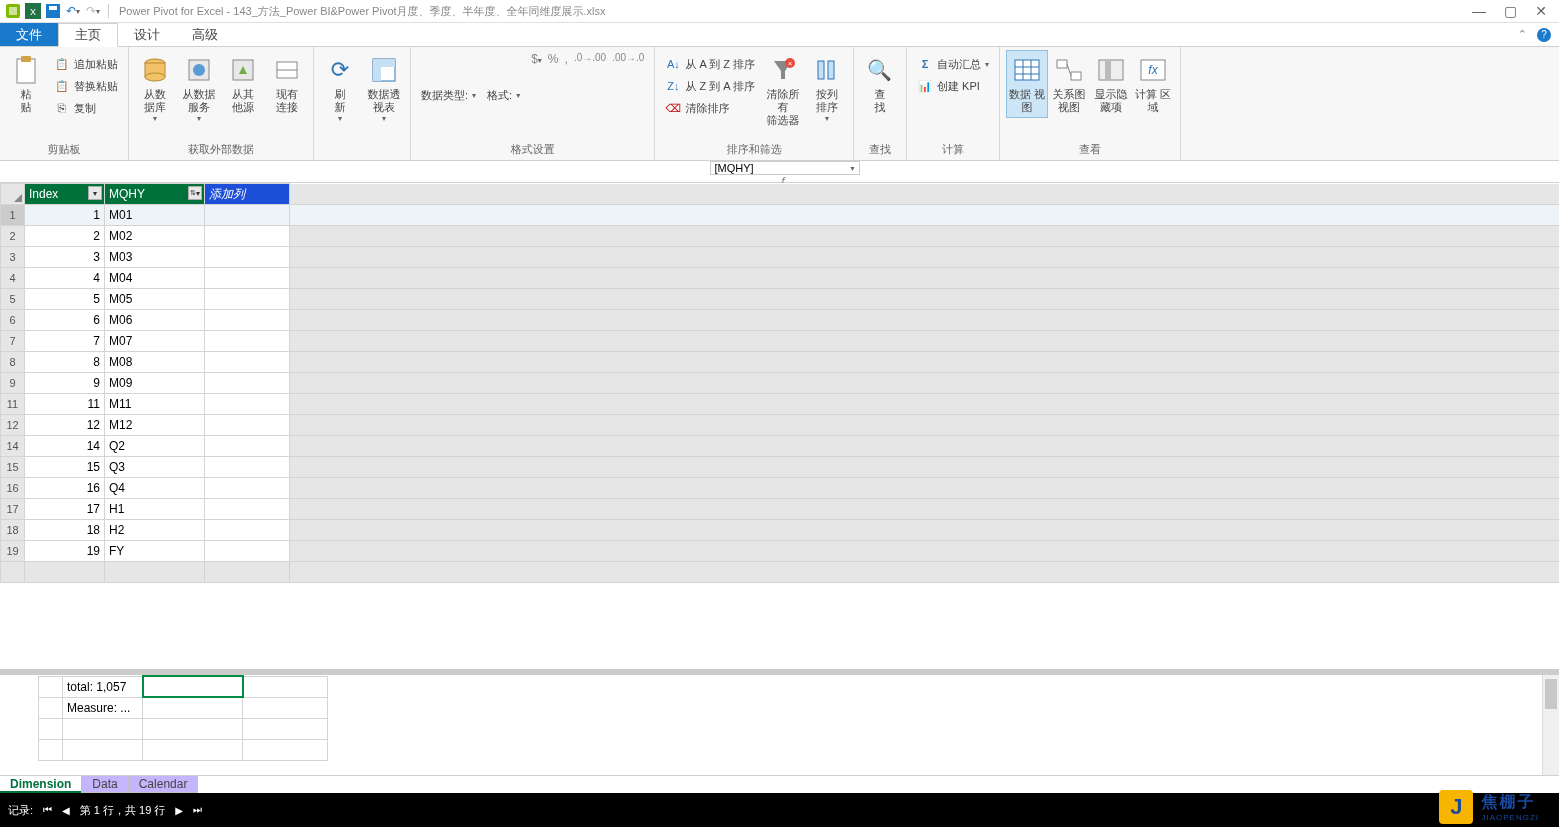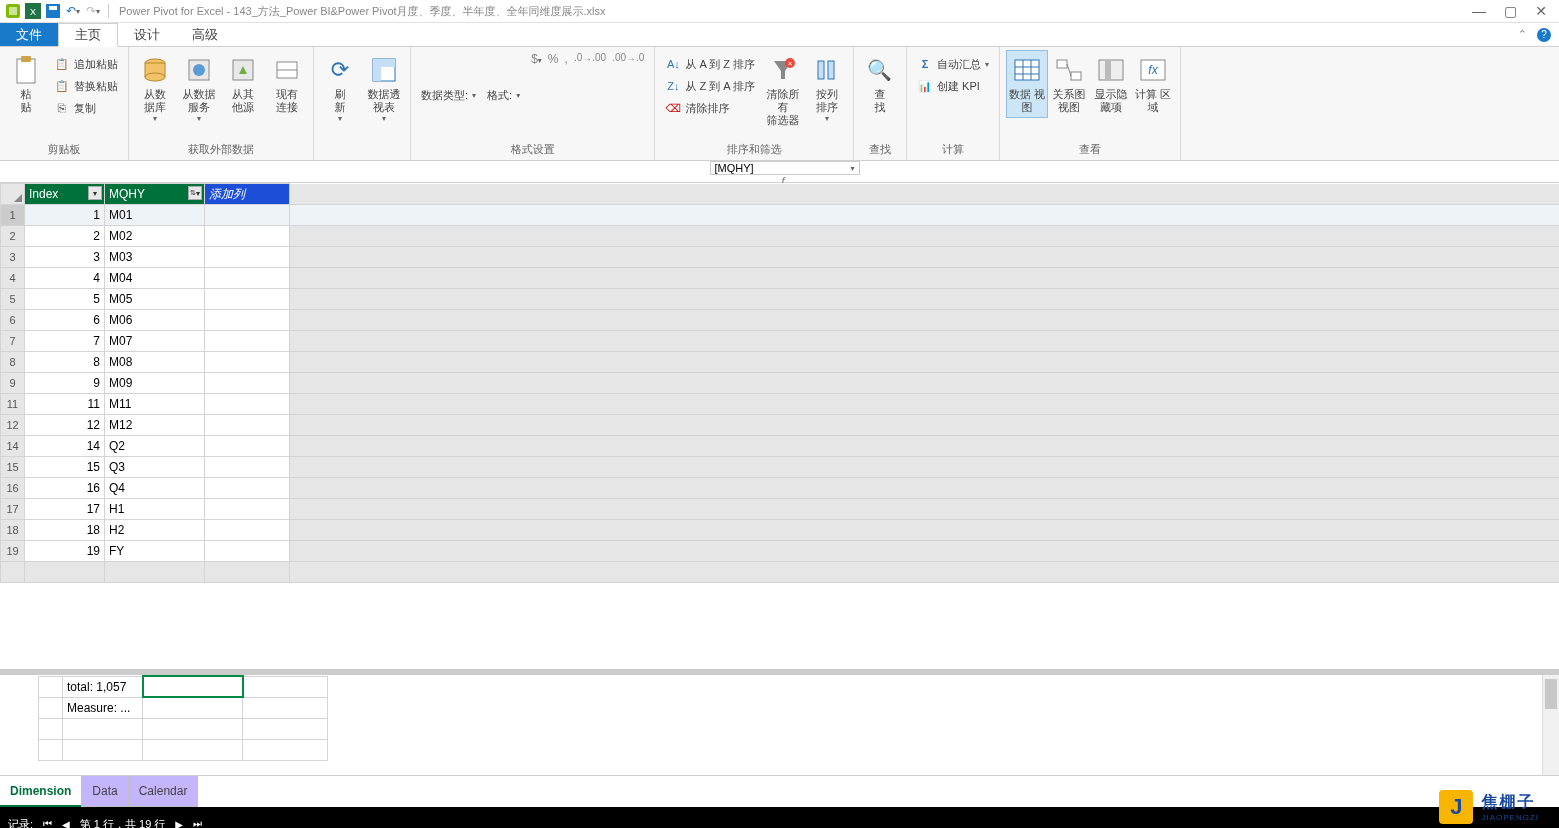--- a/index.html
+++ b/index.html
@@ -71,21 +71,21 @@
 
 .measure-divider { height: 6px; background: #ccc; cursor: row-resize; }
 .measure-area { height: 100px; overflow: hidden; position: relative; background:#fff;}
 table.measure-grid { border-collapse: collapse; table-layout: fixed; width: 100%; margin-left: 38px; }
 table.measure-grid td { border: 1px solid #d4d4d4; height: 21px; font-size: 12px; padding: 0 4px; background: #fff; }
 .measure-grid .sel-cell { border: 2px solid #018c45; }
 .measure-scroll-v { position:absolute; right:0; top:0; bottom:0; width:17px; background:#f0f0f0; border-left:1px solid #ddd;}
 .measure-scroll-v .thumb{ position:absolute; left:2px; right:2px; top:4px; height:30px; background:#c8c8c8;}
 
 
-.sheet-tabs { height: 32px; background: #fff; border-top: 1px solid #d0d0d0; display: flex; align-items: stretch; }
+.sheet-tabs { height: 18px; background: #fff; border-top: 1px solid #d0d0d0; display: flex; align-items: stretch; }
 .sheet-tab { border: 1px solid #c0c0c0; border-top: none; padding: 0 10px; display: flex; align-items: center; font-size: 12px; color: #444; margin-left: -1px; cursor: pointer; background: #c4b5fd; }
 .sheet-tab.active { background: #fff; font-weight: bold; color: #01713c; border-bottom: 2px solid #01713c; }
 
 
 .status-bar { height: 34px; background: #000; color: #fff; display: flex; align-items: center; font-size: 11px; padding: 0 8px; gap: 10px; }
 .status-bar .nav-btn { color: #fff; cursor: pointer; font-size: 10px; }
 .logo-corner { position: absolute; right: 20px; bottom: 0; width: 180px; height: 42px; display: flex; align-items: center; justify-content: flex-end; gap: 8px; pointer-events: none; }
 .logo-j { width: 34px; height: 34px; background: #f7b500; border-radius: 4px; color: #1a4aa0; font-weight: bold; font-size: 22px; display: flex; align-items: center; justify-content: center; }
 .logo-text { font-size: 16px; color: #1a4aa0; font-weight: bold; letter-spacing: 2px; }
 .logo-sub { font-size: 8px; color: #1a4aa0; letter-spacing: 1px; }

